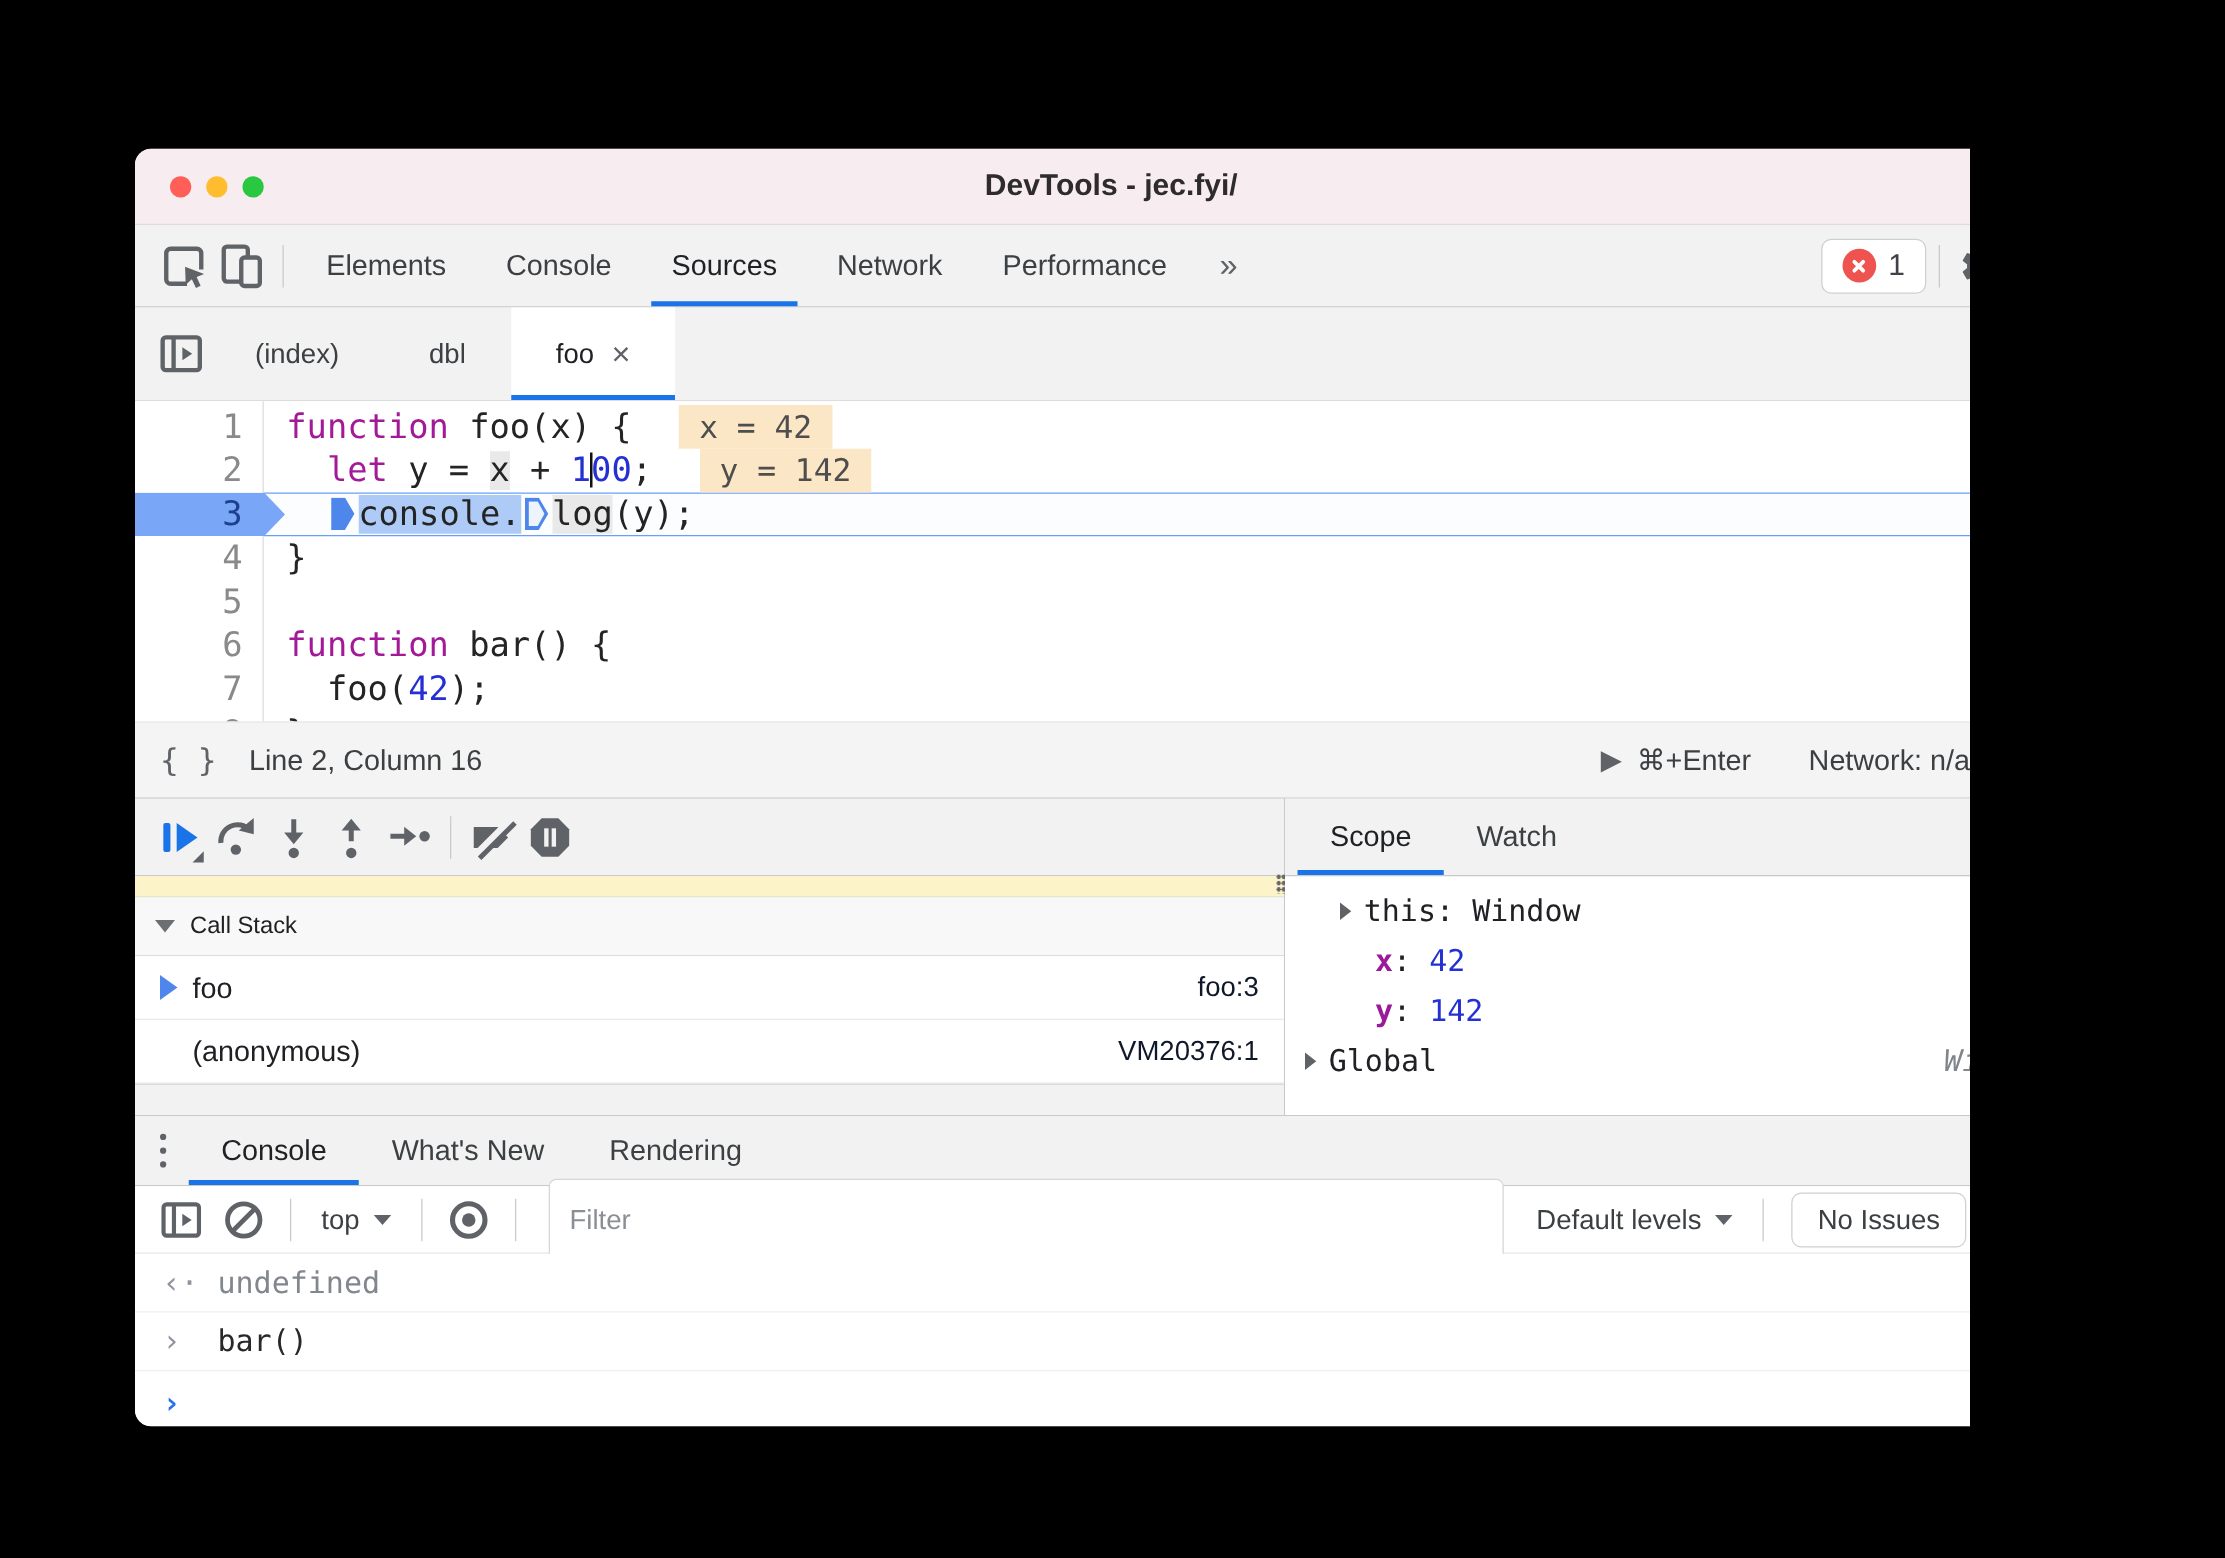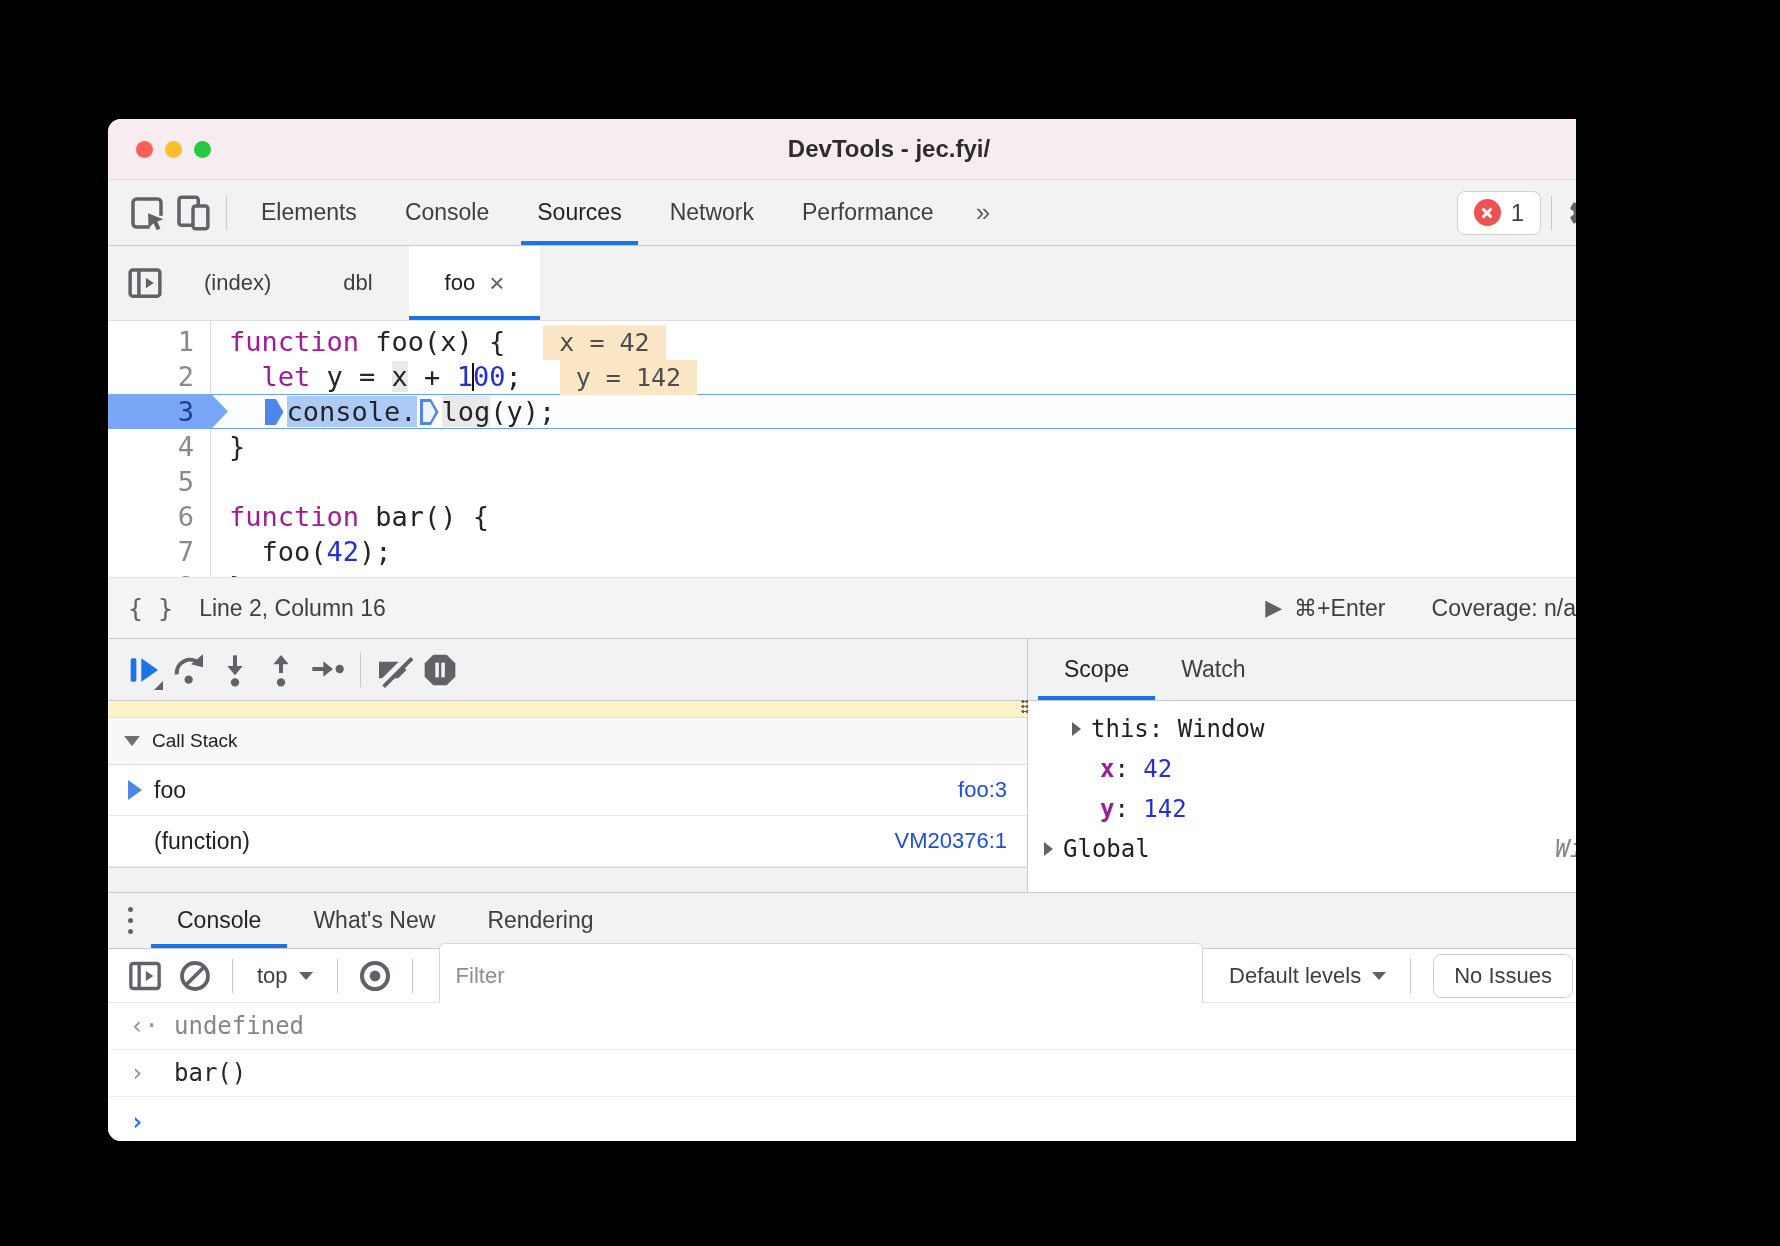--- a/index.html
+++ b/index.html
@@ -90,21 +90,21 @@
   .tri-down{width:0;height:0;border-left:8px solid transparent;border-right:8px solid transparent;
             border-top:10px solid #6b6f73;flex:none;}
   .tri-right{width:0;height:0;border-top:8px solid transparent;border-bottom:8px solid transparent;
              border-left:10px solid #6b6f73;flex:none;}
   .cs-title{font-size:19px;color:#202124;margin-left:12px;}
   .frame{height:50px;flex:none;background:#fff;border-bottom:1px solid #e8e8e8;
          display:flex;align-items:center;padding:0 20px;font-size:23px;color:#202124;}
   .frame-arrow{width:0;height:0;border-top:10px solid transparent;border-bottom:10px solid transparent;
                border-left:14px solid #4e86ec;flex:none;margin-right:12px;}
   .frame-arrow.ph{border-left-color:transparent;}
-  .frame-loc{margin-left:auto;font-size:22px;color:#1d4ed8;}
+  .frame-loc{margin-left:auto;font-size:22px;color:#0f172a;}
   .dfiller{flex:1;background:#f2f2f2;border-top:1px solid #d8d8d8;}
   
   .dright{width:642px;flex:none;display:flex;flex-direction:column;background:#fff;}
   .scope-tabs{height:62px;flex:none;background:#f2f2f2;border-bottom:1px solid #c9c9c9;
               display:flex;align-items:stretch;padding-left:10px;box-sizing:border-box;}
   .sctab{display:flex;align-items:center;padding:0 26px;font-size:23px;color:#3c4043;position:relative;}
   .sctab.active{color:#1f2124;}
   .sctab.active::after{content:"";position:absolute;left:0;right:0;bottom:0;height:4px;background:#1a73e8;}
   .scope-body{flex:1;overflow:hidden;font-family:"DejaVu Sans Mono",monospace;font-size:24px;color:#202124;
               padding-top:8px;}
@@ -243,21 +243,21 @@
     <div class="eline" style="top:213px"><span>  foo(</span><span class="num">42</span><span>);</span></div>
     <div class="eline" style="top:248px"><span>}</span></div>
   </div>
 
   <div class="statusbar">
     <span class="pp-icon">{ }</span>
     <span>Line 2, Column 16</span>
     <div class="spacer"></div>
     <span class="run-glyph">▶</span>
     <span class="shortcut">⌘+Enter</span>
-    <span class="coverage">Coverage: n/a</span>
+    <span class="coverage">Network: n/a</span>
     <span class="covbox"></span>
   </div>
 
   <div class="debugband">
     <div class="dleft">
       <div class="dbg-toolbar">
         <div class="icon-btn">
           <svg width="40" height="40" viewBox="0 0 24 24">
             <rect x="4.6" y="5" width="3.4" height="14" rx="1" fill="#1a73e8"></rect>
             <path d="M11 5 L21 12 L11 19 Z" fill="#1a73e8"></path>
@@ -314,21 +314,21 @@
         <span class="tri-down"></span>
         <span class="cs-title">Call Stack</span>
       </div>
       <div class="frame">
         <span class="frame-arrow"></span>
         <span>foo</span>
         <span class="frame-loc">foo:3</span>
       </div>
       <div class="frame">
         <span class="frame-arrow ph"></span>
-        <span>(function)</span>
+        <span>(anonymous)</span>
         <span class="frame-loc">VM20376:1</span>
       </div>
       <div class="dfiller"></div>
     </div>
 
     <div class="dright">
       <div class="scope-tabs">
         <div class="sctab active">Scope</div>
         <div class="sctab">Watch</div>
       </div>

